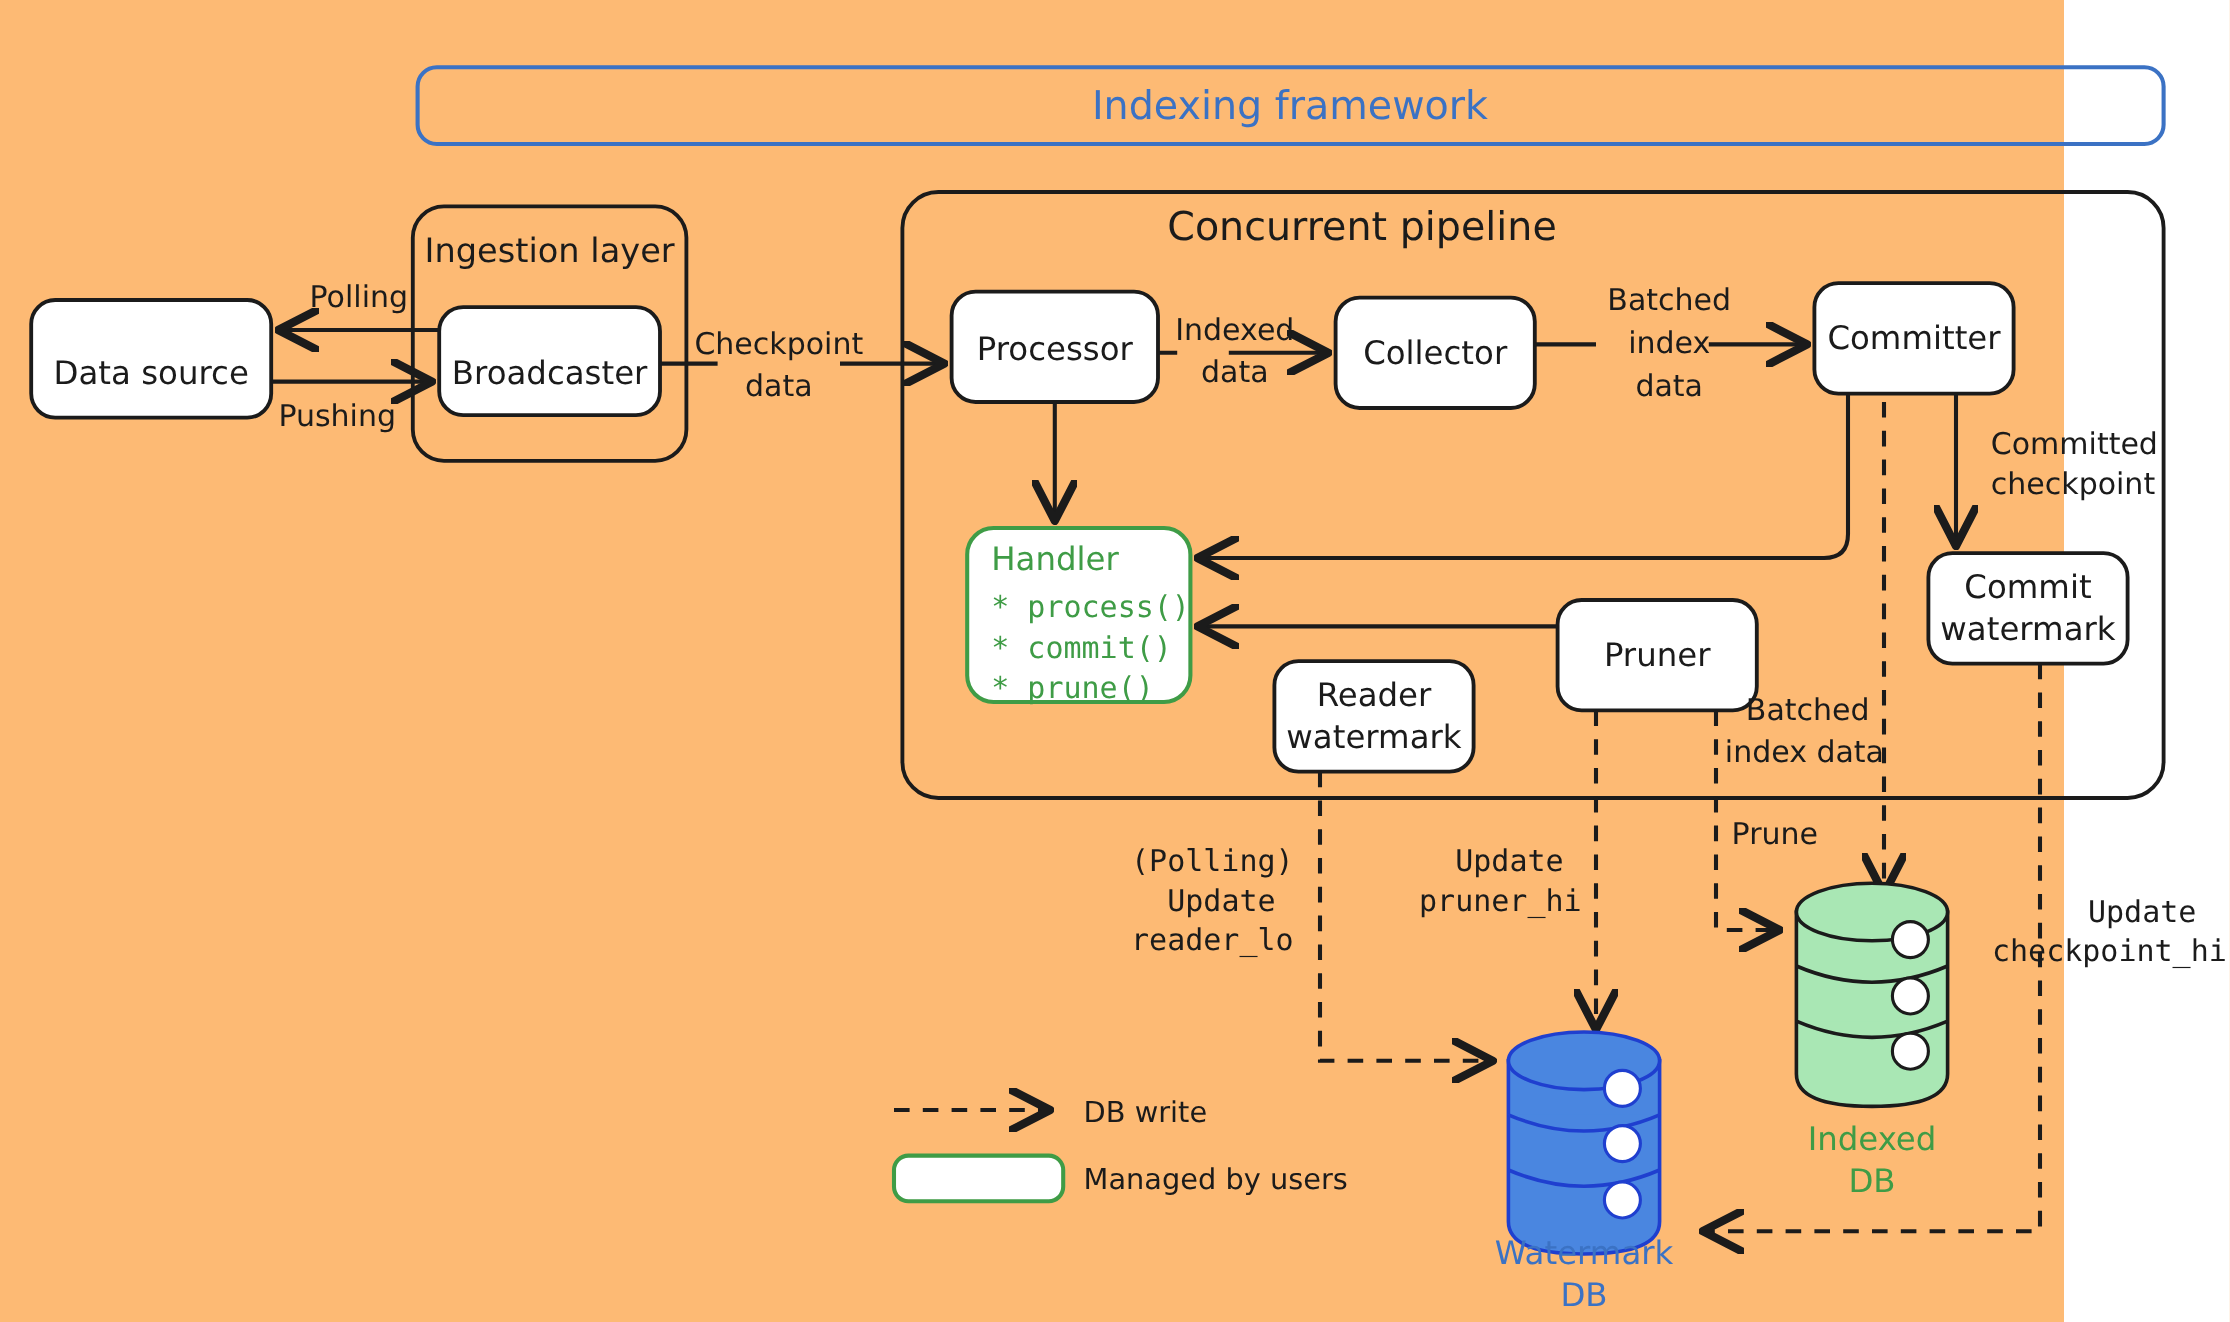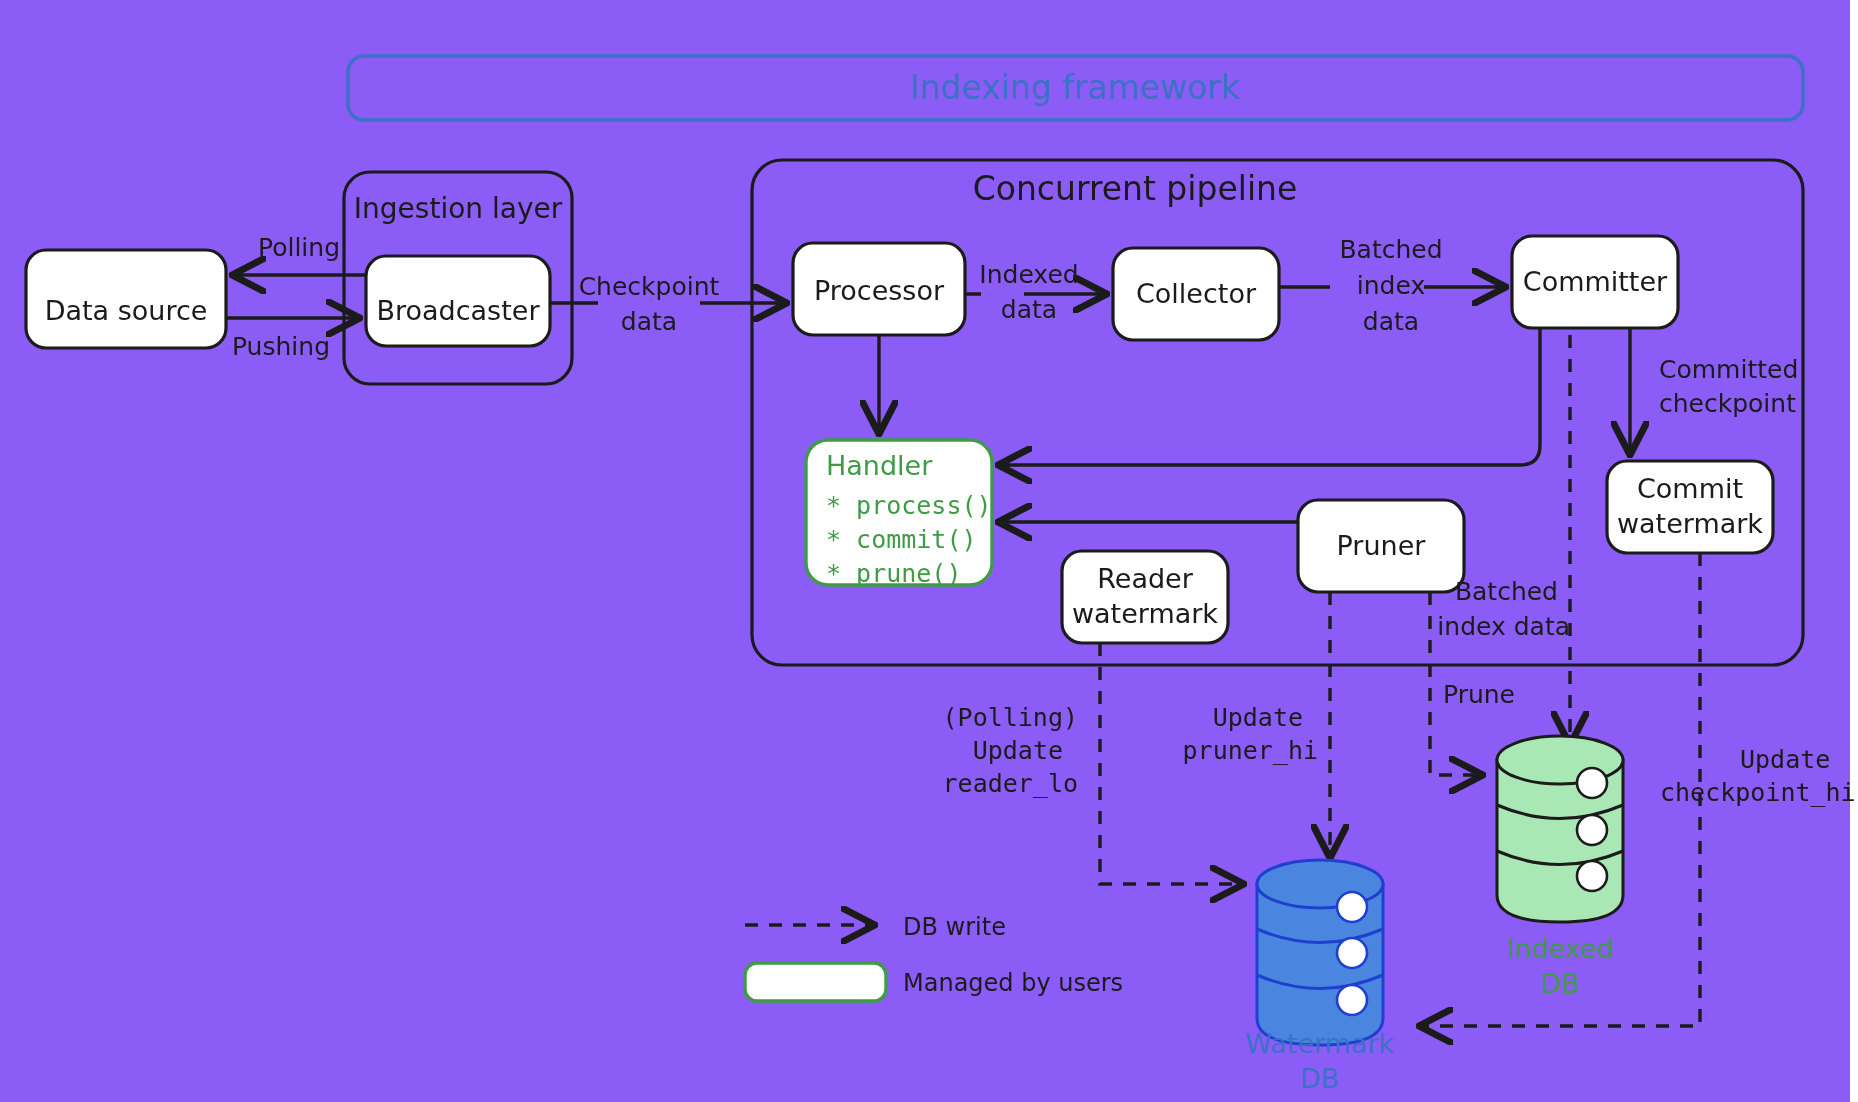--- a/index.html
+++ b/index.html
@@ -1,18 +1,18 @@
 <!DOCTYPE html>
 <html><head>
 <meta charset="utf-8">
 <style>
   html,body{margin:0;padding:0;background:#ffffff;}
   body{width:1858px;height:1102px;overflow:hidden;
        font-family:"DejaVu Sans",sans-serif;}
-  #stage{position:relative;width:1850px;height:1102px;background:#8b5cf6;}
+  #stage{position:relative;width:1720px;height:1102px;background:#fdba74;}
   svg#diagram{position:absolute;inset:0;width:1858px;height:1102px;}
 
   .hand      {font-family:"DejaVu Sans",sans-serif;font-weight:400;}
   .mono      {font-family:"DejaVu Sans Mono","Liberation Mono",monospace;}
   .nodeLabel {font-size:27px;fill:#1b1b1b;}
   .groupLabel{font-size:28px;fill:#1b1b1b;}
   .bigLabel  {font-size:33px;fill:#1b1b1b;}
   .edgeLabel {font-size:25px;fill:#1b1b1b;}
   .monoLabel {font-size:25px;fill:#1b1b1b;}
   .greenTxt  {fill:#3f9c46;}

